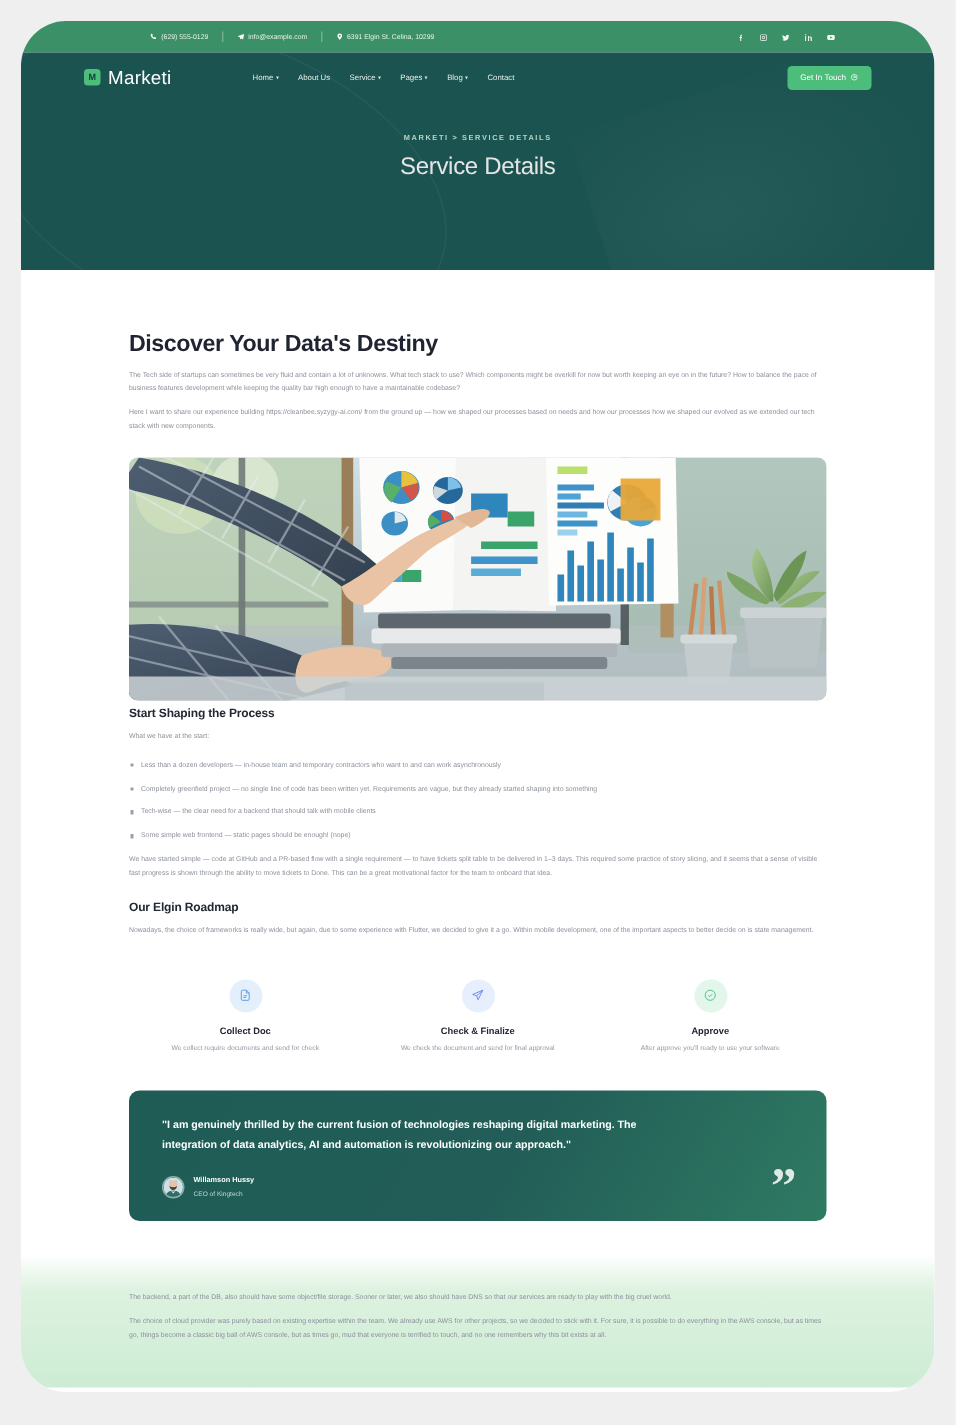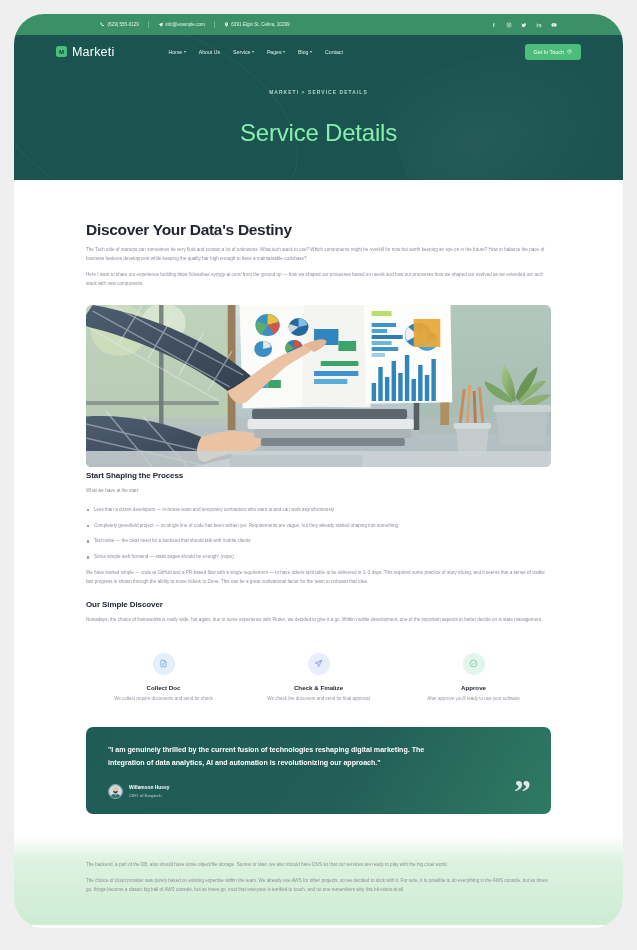--- a/index.html
+++ b/index.html
@@ -73,21 +73,21 @@
     margin-left: auto;
     background: #4cbd7a; color: #ffffff;
     font-size: 5.4px; border-radius: 3px;
     padding: 5px 9px; display: flex; align-items: center; gap: 3px;
     white-space: nowrap;
   }
   .cta-ico { width: 5px; height: 5px; fill: none; stroke: #ffffff; stroke-width: 1.6; }
 
   .hero-center { position: relative; z-index: 3; text-align: center; margin-top: 22px; }
   .crumb { font-size: 4.9px; letter-spacing: 1.1px; color: #b8d6c6; font-weight: bold; }
-  .hero-title { font-size: 24px; color: #86efac; margin-top: 24px; letter-spacing: -.2px; }
+  .hero-title { font-size: 16px; color: #e5e5e5; margin-top: 8px; letter-spacing: -.2px; }
 
   
   .content { padding: 0 0 0 0; position: relative; }
   .wrap { padding: 0 72px; }
 
   h2.sec-title { font-size: 15.5px; color: #1f2430; letter-spacing: -.3px; }
   h3.sub-title { font-size: 8px; color: #222733; letter-spacing: -.1px; }
   p.body {
     font-size: 4.6px; line-height: 1.95; color: #8b909b; margin-top: 7px;
   }
@@ -418,21 +418,21 @@
         <ul class="bullets">
           <li>Less than a dozen developers — in-house team and temporary contractors who want to and can work asynchronously</li>
           <li>Completely greenfield project — no single line of code has been written yet. Requirements are vague, but they already started shaping into something</li>
           <li>Tech-wise — the clear need for a backend that should talk with mobile clients</li>
           <li>Some simple web frontend — static pages should be enough! (nope)</li>
         </ul>
         <p class="body">We have started simple — code at GitHub and a PR-based flow with a single requirement — to have tickets split table to be delivered in 1–3 days. This required some practice of story slicing, and it seems that a sense of visible fast progress is shown through the ability to move tickets to Done. This can be a great motivational factor for the team to onboard that idea.</p>
       </div>
 
       <div class="sec-gap-sm">
-        <h3 class="sub-title">Our Simple Discover</h3>
+        <h3 class="sub-title">Our Elgin Roadmap</h3>
         <p class="body">Nowadays, the choice of frameworks is really wide, but again, due to some experience with Flutter, we decided to give it a go. Within mobile development, one of the important aspects to better decide on is state management.</p>
       </div>
 
       <div class="steps">
         <div class="step">
           <div class="step-ico-wrap ico-doc">
             <svg class="step-ico s1" viewBox="0 0 24 24">
               <path d="M14 3H7a2 2 0 00-2 2v14a2 2 0 002 2h10a2 2 0 002-2V8z"></path>
               <path d="M14 3v5h5"></path>
                   <path d="M9 13h6M9 16h4"></path>

